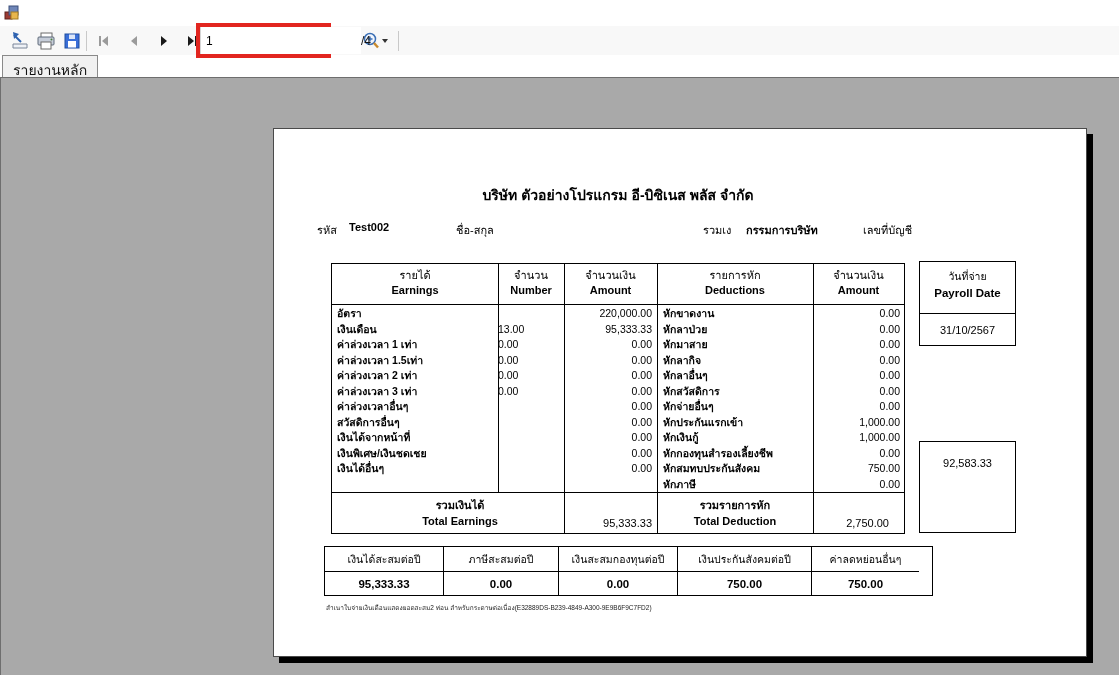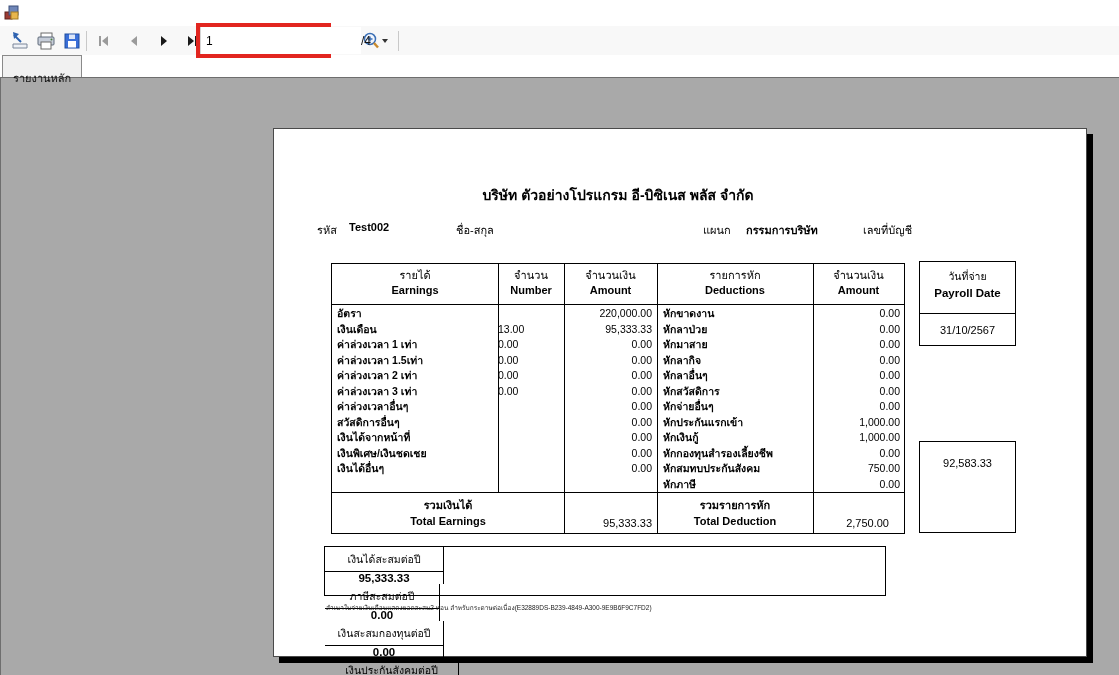--- a/index.html
+++ b/index.html
@@ -16,23 +16,23 @@
 
   #page-box-highlight { left:196px; top:23px; width:135px; height:35px;
         border:4px solid #e2251f; background:#ffffff; display:flex;
         align-items:center; z-index:5; }
   #page-input { flex:1; height:100%; border:none; outline:none; font-size:12px;
         padding-left:5px; font-family:"Liberation Sans",sans-serif; background:#fff;
         border-left:1px solid #d5d5d5;}
   #page-total { font-size:12px; color:#111; padding:0 3px 0 0; }
 
   
-  #main-tab { left:2px; top:55px; height:22px; padding:13px 10px 0 10px;
+  #main-tab { left:2px; top:55px; height:22px; padding:3px 10px 0 10px;
         background:#f1f1f1; border:1px solid #8a8a8a; border-bottom:none;
-        font-size:11px; color:#111; z-index:2; }
+        font-size:14px; color:#111; z-index:2; }
 
   
   #viewer { left:0; top:77px; width:1119px; height:598px; background:#a9a9a9;
         border-top:1px solid #6e6e6e; border-left:1px solid #6e6e6e; }
 
   
   #report-page { left:273px; top:128px; width:814px; height:529px; background:#ffffff;
         border:1px solid #4a4a4a; box-shadow:6px 6px 0 #000000; font-size:11px; color:#000; }
 
   #report-title    { left:57px; top:30px;  width:574px; text-align:center;
@@ -59,22 +59,22 @@
   .c.amt  { width:93px;  padding-right:5px; text-align:right; }
   .c.dlab { width:156px; padding-left:6px;  font-weight:bold; }
   .c.damt { width:91px;  padding-right:4px; text-align:right; }
   .totcell { position:absolute; top:229px; height:42px; font-size:11px;
              padding-top:4px; line-height:16px; text-align:center; font-weight:bold; }
   .totnum  { position:absolute; top:229px; height:42px; font-size:11px;
              display:flex; align-items:flex-end; justify-content:flex-end;
              padding:0 5px 6px 0; }
 
   
-  #summary-table { left:50px; top:417px; width:562px; height:50px; border:1px solid #000;
-        display:flex;flex-direction:column; }
+  #summary-table { left:50px; top:417px; width:609px; height:50px; border:1px solid #000;
+        display:flex; }
   .scell { height:100%; border-right:1px solid #000; display:flex; flex-direction:column; }
   .scell:last-child { border-right:none; }
   .shead { height:25px; border-bottom:1px solid #000; display:flex; align-items:center;
         justify-content:center; font-size:10.5px; }
   .sval  { flex:1; display:flex; align-items:center; justify-content:center;
         font-size:11.5px; font-weight:bold; }
 
   #footnote { left:52px; top:474px; font-size:6.5px; color:#222; white-space:nowrap; }
 
   
@@ -178,21 +178,21 @@
 
 <div id="viewer" class="abs"></div>
 
 <div id="report-page" class="abs">
 
   <div id="report-company" class="abs">บริษัท ตัวอย่างโปรแกรม อี-บิซิเนส พลัส จำกัด</div>
 
   <span class="abs emp" style="left:43px">รหัส</span>
   <span class="abs emp b" style="left:75px">Test002</span>
   <span class="abs emp" style="left:182px">ชื่อ-สกุล</span>
-  <span class="abs emp" style="left:429px">แผนก</span>
+  <span class="abs emp" style="left:429px">รวมเง</span>
   <span class="abs emp b" style="left:472px">กรรมการบริษัท</span>
   <span class="abs emp" style="left:589px">เลขที่บัญชี</span>
 
   <div id="main-table" class="abs">
 
     <div class="hcell" style="left:0;width:166px"><span>รายได้</span><br><span class="en">Earnings</span></div>
     <div class="hcell" style="left:166px;width:66px"><span>จำนวน</span><br><span class="en">Number</span></div>
     <div class="hcell" style="left:232px;width:93px"><span>จำนวนเงิน</span><br><span class="en">Amount</span></div>
     <div class="hcell" style="left:325px;width:156px"><span>รายการหัก</span><br><span class="en">Deductions</span></div>
     <div class="hcell" style="left:481px;width:91px"><span>จำนวนเงิน</span><br><span class="en">Amount</span></div>
@@ -284,21 +284,21 @@
         </div>
         <div class="trow">
           <span class="c lab"></span>
           <span class="c num"></span>
           <span class="c amt"></span>
           <span class="c dlab">หักภาษี</span>
           <span class="c damt">0.00</span>
         </div>
       </div>
 
-    <div class="totcell" style="left:0;width:232px">
+    <div class="totcell" style="left:12px;width:232px">
       <span>รวมเงินได้</span><br>
       <span>Total Earnings</span>
     </div>
     <div class="totnum" style="left:232px;width:93px">95,333.33</div>
     <div class="totcell" style="left:325px;width:156px">
       <span>รวมรายการหัก</span><br>
       <span>Total Deduction</span>
     </div>
     <div class="totnum" style="left:471px;width:91px">2,750.00</div>
   </div>

